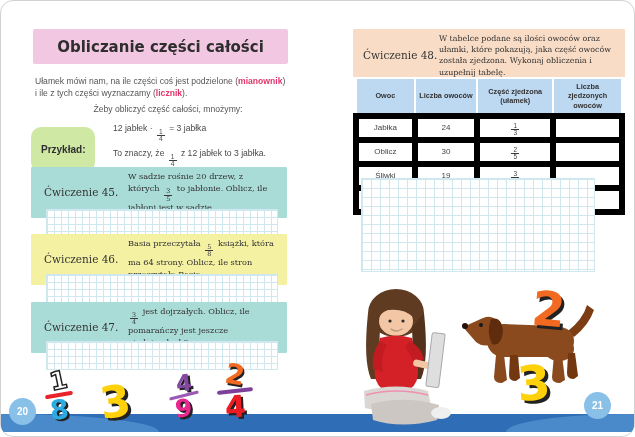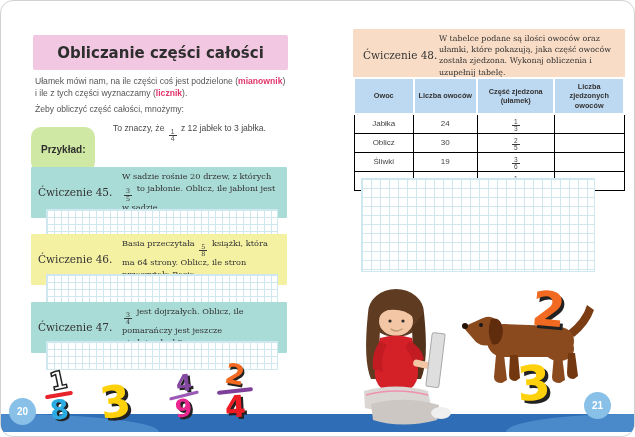--- a/index.html
+++ b/index.html
@@ -12,48 +12,48 @@
   .abs{position:absolute;}
   .frac{display:inline-flex;flex-direction:column;align-items:center;line-height:1;
         vertical-align:-0.4em;margin:0 2px;font-size:0.78em;}
   .frac .den{border-top:1px solid #3a3a3a;padding:0 2px;}
   .grid{background-color:#fff;border:1px solid #cfe8f0;
         background-image:linear-gradient(to right,#cfe8f0 1px,transparent 1px),
                          linear-gradient(to bottom,#cfe8f0 1px,transparent 1px);
         background-size:7px 7px;}
   .grid-lg{background-size:9px 9px;}
   
-  .title-box{left:32px;top:34px;width:255px;height:35px;background:#f2c7e1;border-radius:2px;
+  .title-box{left:32px;top:28px;width:255px;height:35px;background:#f2c7e1;border-radius:2px;
              display:flex;align-items:center;justify-content:center;
              font-family:"DejaVu Sans",sans-serif;font-weight:bold;font-size:15px;color:#2e2e2e;}
   .intro{left:34px;top:74px;width:266px;font-size:8.6px;line-height:1.45;color:#555;}
   .accent{color:#e2356b;font-weight:bold;}
-  .rule{left:34px;top:102px;width:266px;font-size:8.6px;line-height:1.45;color:#555;}
+  .rule{left:34px;top:102px;width:266px;font-size:8.6px;line-height:1.45;color:#555;text-align:center;}
   .example-label{left:30px;top:126px;background:#cfe8a4;border-radius:10px;padding:17px 10px;
                  font-weight:bold;font-size:10px;color:#2e2e2e;}
   .example-lines{left:112px;top:122px;width:190px;font-size:8.6px;color:#4a4a4a;}
   .ex-line{margin-bottom:5px;}
   .exercise{left:30px;width:256px;display:flex;align-items:center;border-radius:1px;}
-  .exercise .ex-label{flex:0 0 84px;padding-left:7px;font-family:"DejaVu Serif",serif;
+  .exercise .ex-label{flex:0 0 84px;padding-left:13px;font-family:"DejaVu Serif",serif;
                       font-size:10.5px;color:#333;}
   .exercise .ex-text{flex:1;padding:4px 10px 4px 0;font-family:"DejaVu Serif",serif;
                      font-size:8.2px;line-height:1.42;color:#333;}
   .teal{background:#a9dbd7;}
   .yellow{background:#f5f1a3;}
   .peach{background:#f9dcc5;}
   
   .ex48{left:352px;top:28px;width:272px;min-height:44px;}
   .ex48 .ex-label{flex:0 0 76px;padding-left:10px;}
   .ex48 .ex-text{font-size:7.9px;}
   .fruit-table{left:352px;top:76px;width:272px;border-collapse:collapse;
                border:1.5px solid #8d8d8d;font-size:8px;color:#444;background:#fff;}
   .fruit-table th{background:#bdd8f1;border:2px solid #fff;outline:0;
                   font-size:7.3px;font-weight:bold;color:#333;line-height:1.25;
                   padding:3px 2px;height:28px;}
-  .fruit-table td{border:1px solid #000000;text-align:center;height:15px;padding:0 2px;}
+  .fruit-table td{border:6px solid #000000;text-align:center;height:15px;padding:0 2px;}
   .fruit-table .tfrac{font-size:6.5px;vertical-align:-0.3em;}
   
   .decor{display:flex;flex-direction:column;align-items:center;z-index:3;
          font-family:"DejaVu Sans",sans-serif;font-weight:bold;line-height:0.88;}
   .decor .bar{border-radius:2px;margin:1px 0;}
   .shadowed{text-shadow:2px 2px 0 #222;}
   .big-num{z-index:3;font-family:"DejaVu Sans",sans-serif;font-weight:bold;line-height:1;
            text-shadow:3px 3px 0 #222;}
   
   .footer-bar{left:0;right:0;bottom:4px;height:18px;background:#2f6db6;z-index:1;}
@@ -79,20 +79,26 @@
     <span>Ułamek mówi nam, na ile części coś jest podzielone (</span><b class="accent">mianownik</b><span>)</span><br>
     <span>i ile z tych części wyznaczamy (</span><b class="accent">licznik</b><span>).</span>
   </p>
 
   <p class="abs rule" style="margin:0">
     <span>Żeby obliczyć część całości, mnożymy:</span><br>
   </p>
 
   <div class="abs example-label">Przykład:</div>
   <div class="abs example-lines">
+    <div class="ex-line">
+      <span>12 jabłek · </span><span class="frac">
+          <span>1</span>
+          <span class="den">4</span>
+        </span><span> = 3 jabłka</span>
+    </div>
     <div class="ex-line">
       <span>To znaczy, że </span><span class="frac">
           <span>1</span>
           <span class="den">4</span>
         </span><span> z 12 jabłek to 3 jabłka.</span>
     </div>
   </div>
 
   <div class="abs exercise teal" style="top:166px;min-height:37px;">
     <div class="ex-label">Ćwiczenie 45.</div>

